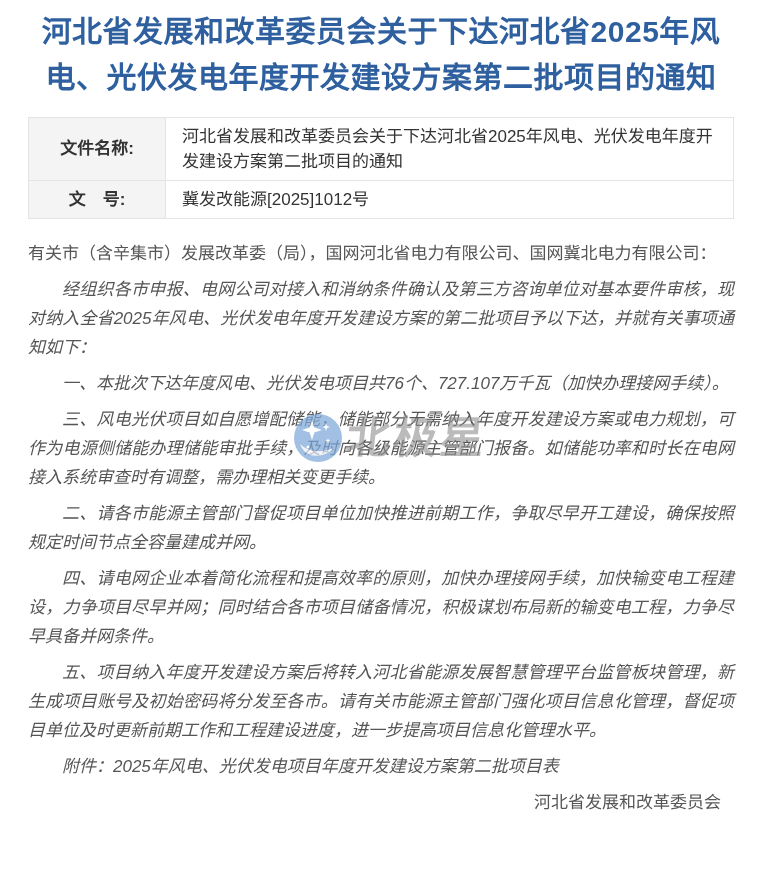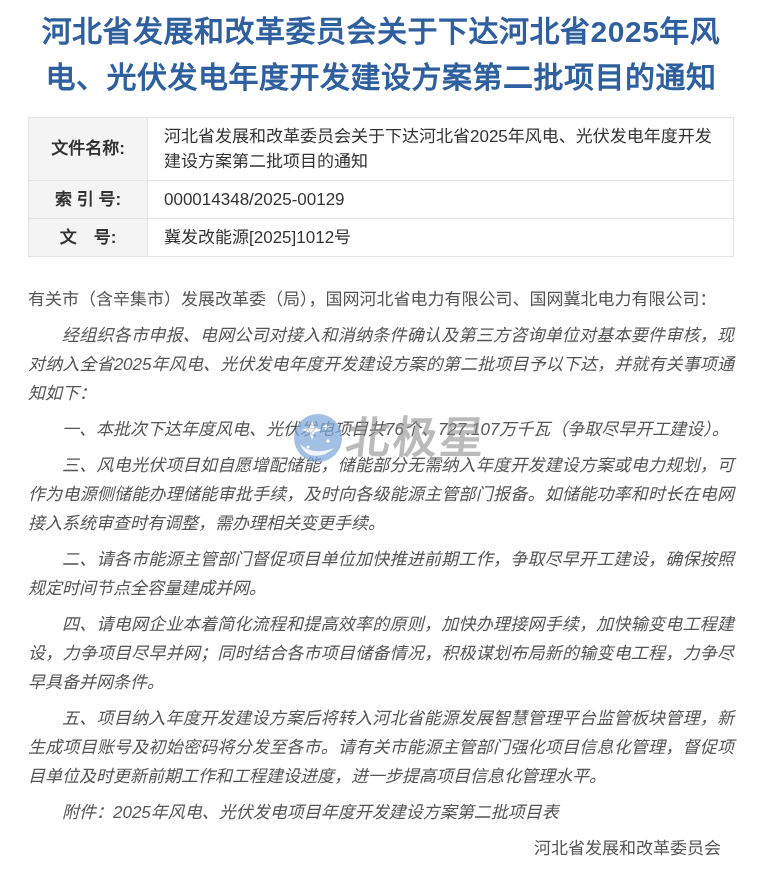--- a/index.html
+++ b/index.html
@@ -27,36 +27,36 @@
   }
   
   table.meta {
     width:100%;
     margin-top:16px;
     border-collapse:collapse;
     font-size:17px;
   }
   table.meta td { border:1px solid #e4e4e4; vertical-align:middle; }
   td.meta-label {
-    width:119px;
+    width:137px;
     background:#f4f4f4;
     text-align:center;
     font-weight:bold;
     color:#333333;
     padding:6px 4px;
     line-height:24px;
   }
   td.meta-value {
     padding:6px 16px;
     color:#333333;
     line-height:25px;
   }
   
   .article {
-    margin-top:28px;
+    margin-top:20px;
     font-size:17px;
     color:#555555;
   }
   .article p {
     margin:0 0 7px 0;
     line-height:29px;
     text-align:justify;
   }
   .article p.indent { text-indent:2em;font-style:italic; }
   
@@ -98,34 +98,30 @@
 
   <h1 class="doc-title">河北省发展和改革委员会关于下达河北省2025年风电、光伏发电年度开发建设方案第二批项目的通知</h1>
 
   <table class="meta">
     <tbody>
       <tr>
         <td class="meta-label">文件名称:</td>
         <td class="meta-value">河北省发展和改革委员会关于下达河北省2025年风电、光伏发电年度开发建设方案第二批项目的通知</td>
       </tr>
       <tr>
-        <td class="meta-label">索 引 号:</td>
-        <td class="meta-value">000014348/2025-00129</td>
-      </tr>
-      <tr>
         <td class="meta-label">文　号:</td>
         <td class="meta-value">冀发改能源[2025]1012号</td>
       </tr>
     </tbody>
   </table>
 
   <div class="article">
     <p>有关市（含辛集市）发展改革委（局），国网河北省电力有限公司、国网冀北电力有限公司：</p>
     <p class="indent">经组织各市申报、电网公司对接入和消纳条件确认及第三方咨询单位对基本要件审核，现对纳入全省2025年风电、光伏发电年度开发建设方案的第二批项目予以下达，并就有关事项通知如下：</p>
-    <p class="indent">一、本批次下达年度风电、光伏发电项目共76个、727.107万千瓦（争取尽早开工建设）。</p>
+    <p class="indent">一、本批次下达年度风电、光伏发电项目共76个、727.107万千瓦（加快办理接网手续）。</p>
     <p class="indent">三、风电光伏项目如自愿增配储能，储能部分无需纳入年度开发建设方案或电力规划，可作为电源侧储能办理储能审批手续，及时向各级能源主管部门报备。如储能功率和时长在电网接入系统审查时有调整，需办理相关变更手续。</p>
     <p class="indent">二、请各市能源主管部门督促项目单位加快推进前期工作，争取尽早开工建设，确保按照规定时间节点全容量建成并网。</p>
     <p class="indent">四、请电网企业本着简化流程和提高效率的原则，加快办理接网手续，加快输变电工程建设，力争项目尽早并网；同时结合各市项目储备情况，积极谋划布局新的输变电工程，力争尽早具备并网条件。</p>
     <p class="indent">五、项目纳入年度开发建设方案后将转入河北省能源发展智慧管理平台监管板块管理，新生成项目账号及初始密码将分发至各市。请有关市能源主管部门强化项目信息化管理，督促项目单位及时更新前期工作和工程建设进度，进一步提高项目信息化管理水平。</p>
     <p class="indent">附件：2025年风电、光伏发电项目年度开发建设方案第二批项目表</p>
   </div>
 
   <div class="signature">
     <div class="sig-line">河北省发展和改革委员会</div>
 

